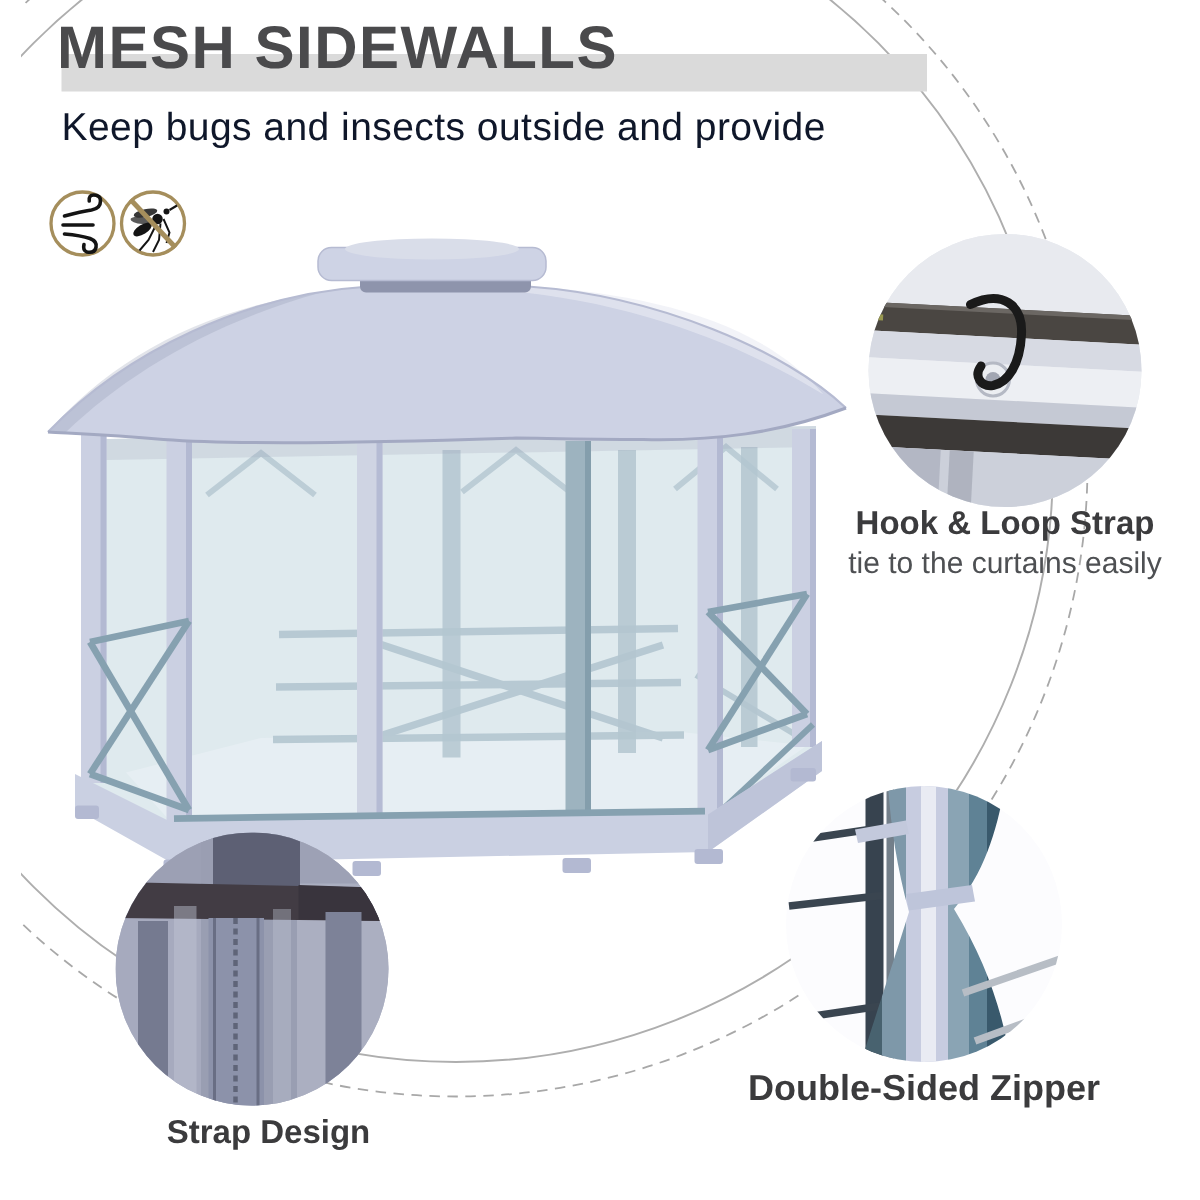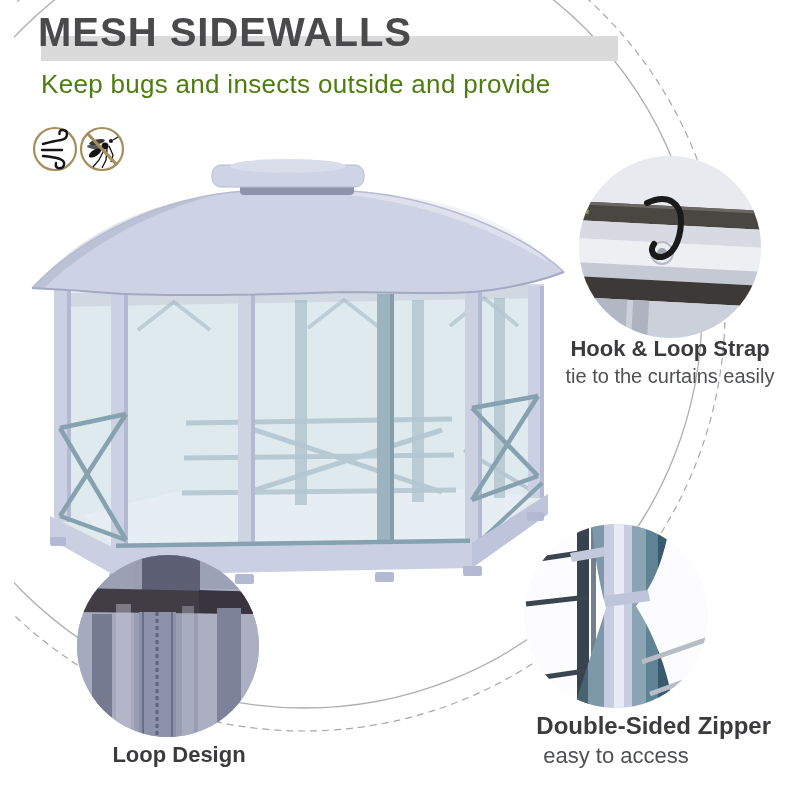--- a/index.html
+++ b/index.html
@@ -9,30 +9,30 @@
     margin-left:14px;
   }
   .canvas svg{position:absolute;left:0;top:0;}
   .title-bar{position:absolute;left:27px;top:36px;width:577px;height:25px;background:#dadada;}
   .page-title{
     position:absolute;left:24px;top:12px;margin:0;font-size:40px;font-weight:700;
     letter-spacing:1px;color:#4a4a4c;line-height:1;white-space:nowrap;
   }
   .subtitle{
     position:absolute;left:27px;top:70px;font-size:26px;line-height:1.14;
-    color:#4d7c0f;letter-spacing:0.3px;
+    color:#0f172a;letter-spacing:0.3px;
   }
   .callout-label{position:absolute;text-align:center;}
   .callout-label .c-title{font-weight:700;color:#3b3b3d;line-height:1.15;}
   .callout-label .c-desc{color:#4e5053;line-height:1.2;margin-top:3px;}
   .label-hook{left:506px;top:336px;width:300px;}
   .label-hook .c-title{font-size:22px;}
   .label-hook .c-desc{font-size:20px;}
   .label-zipper{left:447px;top:712px;width:310px;}
-  .label-zipper .c-title{font-size:24px;text-align:right;}
+  .label-zipper .c-title{font-size:24px;}
   .label-zipper .c-desc{font-size:22px;}
   .label-strap{left:0px;top:742px;width:330px;}
   .label-strap .c-title{font-size:22px;}
   .label-strap .c-desc{font-size:20px;}
 </style>
 </head>
 <body>
 
 <div class="canvas">
 
@@ -242,20 +242,19 @@
     <div>Keep bugs and insects outside and provide</div>
   </div>
 
   <div class="callout-label label-hook">
     <div class="c-title">Hook &amp; Loop Strap</div>
     <div class="c-desc">tie to the curtains easily</div>
   </div>
 
   <div class="callout-label label-zipper">
     <div class="c-title">Double-Sided Zipper</div>
-    <div class="c-desc">easy to access</div>
   </div>
 
   <div class="callout-label label-strap">
-    <div class="c-title">Loop Design</div>
+    <div class="c-title">Strap Design</div>
   </div>
 
 </div>
 
 </body></html>

